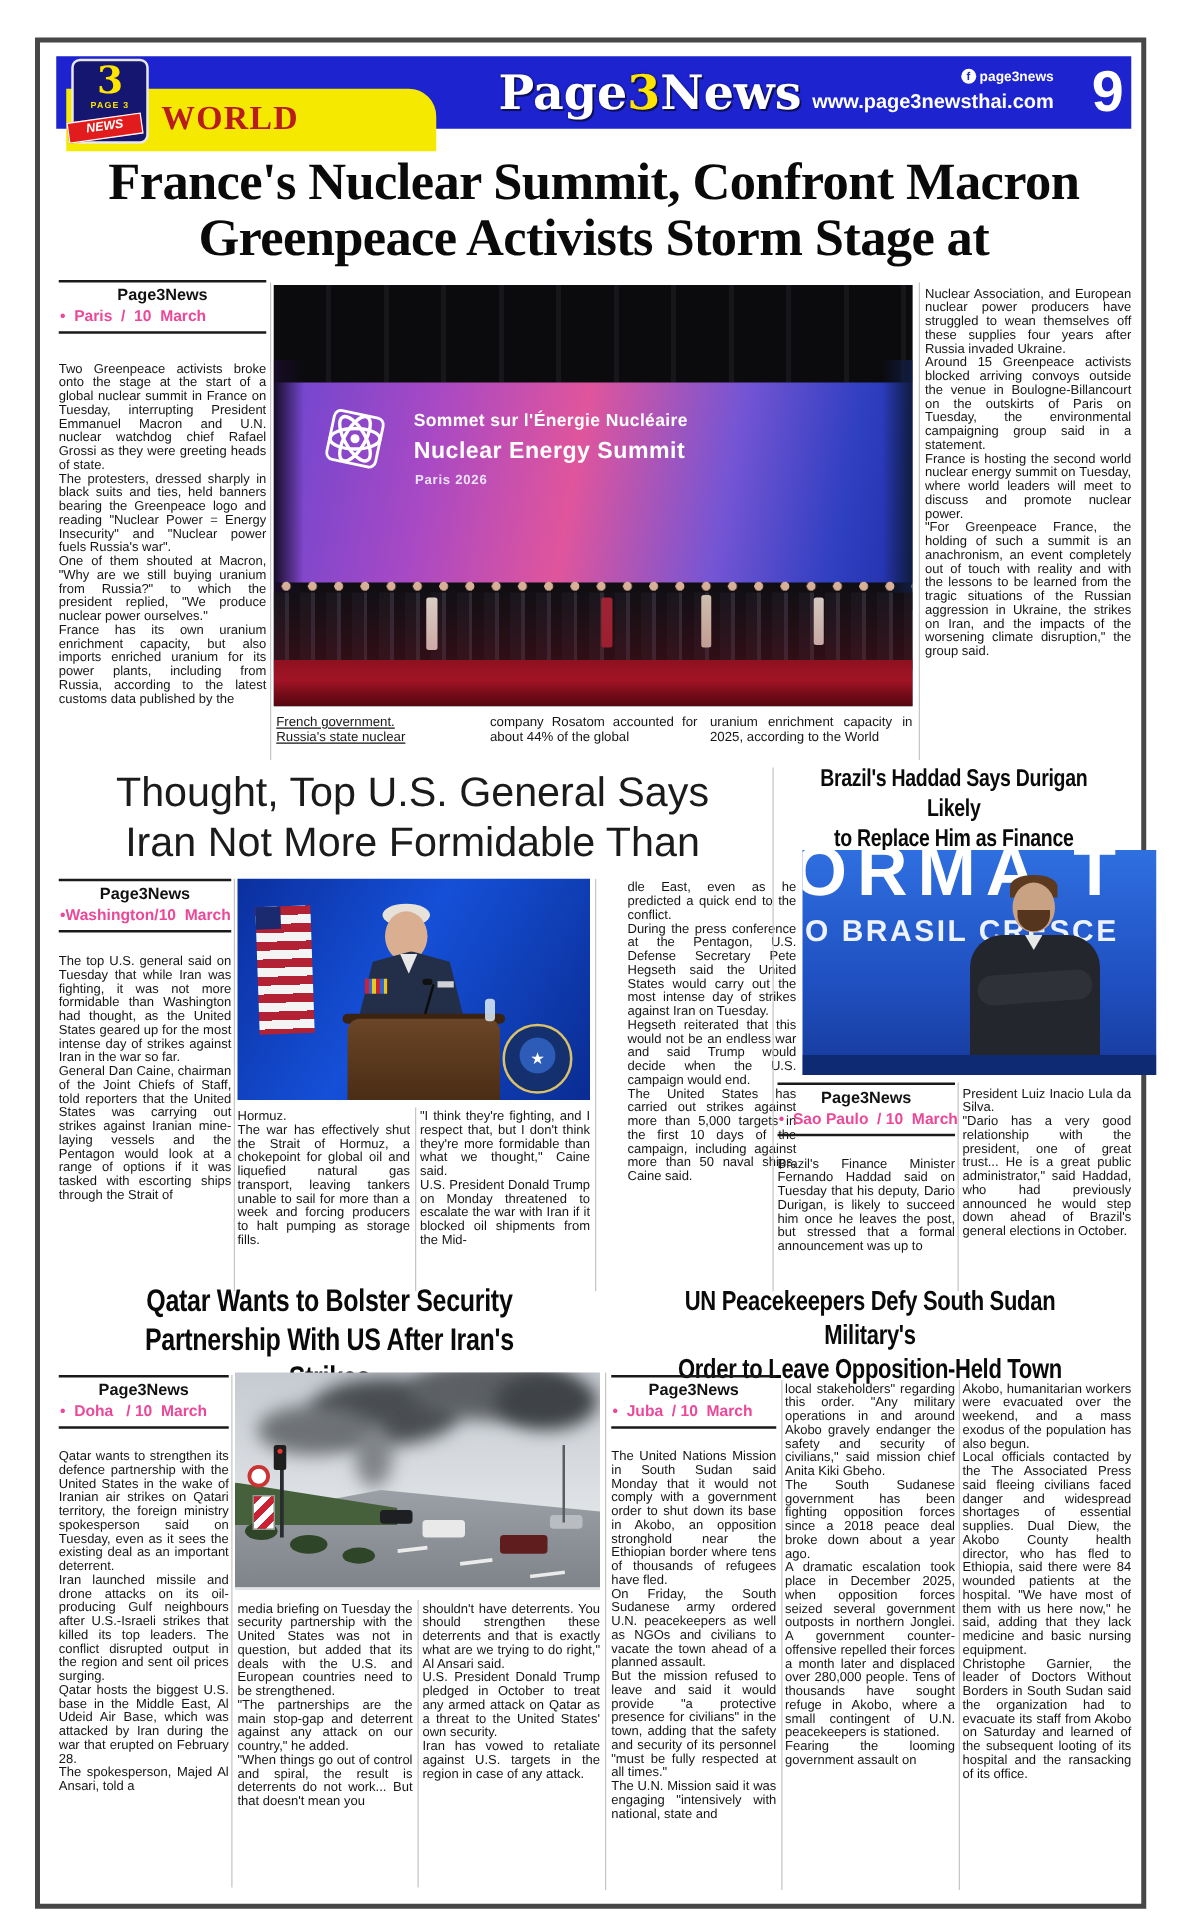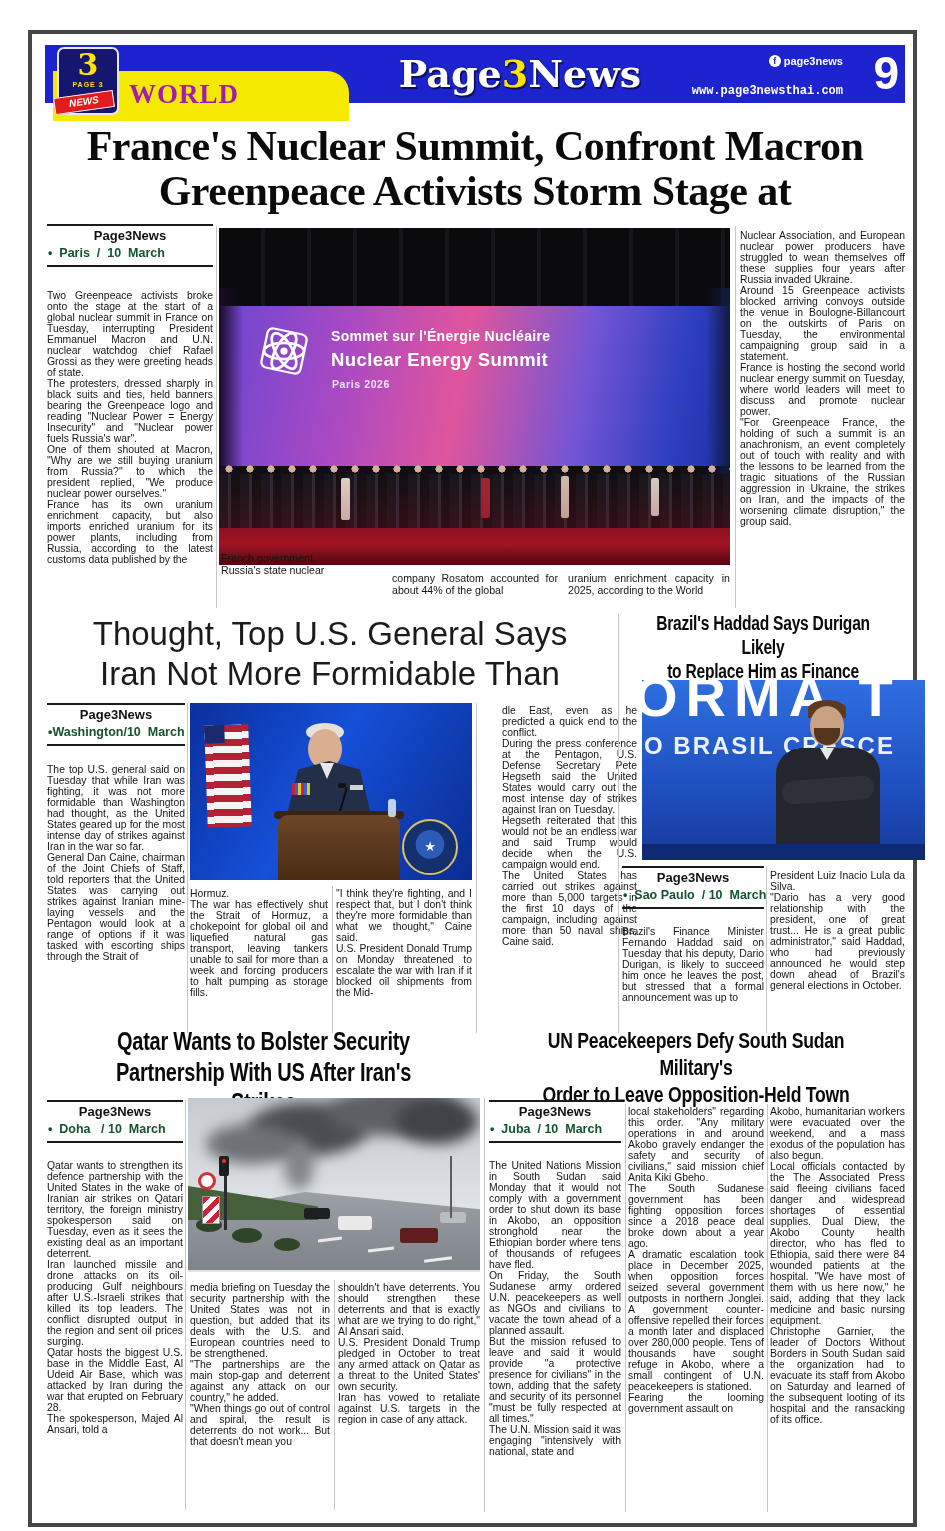--- a/index.html
+++ b/index.html
@@ -23,38 +23,38 @@
           border:1px solid #fff;font-style:italic;font-weight:700;font-size:10px;color:#fff;
           text-align:center;line-height:14px;}
   .masthead{position:absolute;left:320px;top:6px;width:310px;height:48px;text-align:center;
             font-family:"DejaVu Serif",serif;font-weight:700;font-size:38px;line-height:46px;
             color:#fff;text-shadow:1.5px 1.5px 0 rgba(0,0,0,.55),0 0 2px rgba(0,0,0,.4);}
   .masthead .mnum{color:#ffe400;}
   .rightinfo{position:absolute;right:62px;top:10px;text-align:right;color:#fff;}
   .rightinfo .soc{font-weight:700;font-size:11px;}
   .fb{display:inline-block;width:12px;height:12px;border-radius:50%;background:#fff;color:#1c23cf;
       font-weight:700;font-size:9px;line-height:12px;text-align:center;vertical-align:1px;margin-right:3px;}
-  .rightinfo .web{font-weight:700;font-size:12px;margin-top:17px;font-family:Liberation Mono, monospace;}
+  .rightinfo .web{font-weight:700;font-size:16px;margin-top:5px;}
   .pageno{position:absolute;right:6px;top:0px;color:#fff;font-weight:700;font-size:46px;line-height:56px;}
   
   .h1{position:absolute;font-family:"Liberation Serif",serif;font-weight:700;font-size:42px;
       line-height:1.08;text-align:center;color:#0a0a0a;letter-spacing:-0.5px;}
   .h2sans{position:absolute;font-weight:400;font-size:33px;line-height:1.2;text-align:center;color:#1b1b1b;}
   .hcond{position:absolute;font-weight:700;line-height:1.22;text-align:center;color:#0a0a0a;
          transform:scaleX(.8);transform-origin:center;letter-spacing:-0.3px;}
   .h1 span,.h2sans span,.hcond span{display:block;}
   
   .col{position:absolute;font-size:10.4px;line-height:1.06;text-align:justify;color:#151515;
        white-space:pre-line;}
   .cap{position:absolute;font-size:10.6px;line-height:1.15;text-align:justify;color:#151515;
        white-space:pre-line;}
   .byline{position:absolute;border-top:2px solid #1a1a1a;border-bottom:2px solid #1a1a1a;
           padding:2px 1px 5px;box-sizing:border-box;}
   .bbrand{font-weight:700;font-size:13px;text-align:center;color:#111;}
-  .bdate{font-weight:700;font-size:12.5px;text-align:left;white-space:pre;margin-top:3px;color:#14532d;}
+  .bdate{font-weight:700;font-size:12.5px;text-align:left;white-space:pre;margin-top:3px;color:#ec4899;}
   .vr{position:absolute;width:1px;background:#c6c6c6;}
   .photo{position:absolute;overflow:hidden;background:#0e0e12;}
   
   .sp-ceiling{position:absolute;left:0;top:0;width:511px;height:78px;
       background:repeating-linear-gradient(90deg,#0b0b0e 0 42px,#16161b 42px 46px);}
   .sp-screen{position:absolute;left:0;top:78px;width:511px;height:160px;
       background:linear-gradient(100deg,#6b46d0 0%,#a949c4 25%,#e0559c 47%,#7555d4 70%,#2e3fc0 88%,#222fa8 100%);}
   .sp-t1{position:absolute;left:112px;top:100px;font-weight:700;font-size:14px;color:#ffffff;letter-spacing:.3px;}
   .sp-t2{position:absolute;left:112px;top:121px;font-weight:700;font-size:18.5px;color:#fff;letter-spacing:.4px;}
   .sp-t3{position:absolute;left:113px;top:150px;font-weight:700;font-size:10.5px;color:#eae4ff;letter-spacing:.6px;}
@@ -130,21 +130,21 @@
 </style>
 </head>
 <body>
 
 <div id="page">
   <div class="frame"></div>
 
   <div class="hdr">
     <div class="hdr-blue" style="background:#1c23cf;"></div>
     <div class="hdr-ylw" style="background:#f6e900;"></div>
-    <div class="world" style="color:#a21caf;">WORLD</div>
+    <div class="world" style="color:#b91c1c;">WORLD</div>
     <div class="logo" style="background:#141670;">
       <div class="n3">3</div>
       <div class="pg">PAGE 3</div>
       <div class="ribbon" style="background:#e21c1c;">NEWS</div>
     </div>
     <div class="masthead"><span style="display:inline">Page</span><span style="display:inline" class="mnum">3</span><span style="display:inline">News</span></div>
     <div class="rightinfo">
       <div class="soc"><span class="fb">f</span><span style="display:inline">page3news</span></div>
       <div class="web">www.page3newsthai.com</div>
     </div>
@@ -185,21 +185,21 @@
     <div class="sp-heads"></div>
     <div class="sp-suits"></div>
     <div class="sp-fig" style="left:122px;top:250px;width:9px;height:42px;background:#ddd8ce;"></div>
     <div class="sp-fig" style="left:262px;top:250px;width:9px;height:40px;background:#9e2535;"></div>
     <div class="sp-fig" style="left:342px;top:248px;width:8px;height:42px;background:#cfc6b4;"></div>
     <div class="sp-fig" style="left:432px;top:250px;width:8px;height:38px;background:#d6d2c8;"></div>
     <div class="sp-floor"></div>
     <div class="sp-wash"></div>
   </div>
 
-  <div class="cap" style="left:221px;top:552px;width:158px;">French government.
+  <div class="cap" style="left:221px;top:572px;width:158px;text-decoration:underline;">French government.
 Russia's state nuclear</div>
   <div class="cap" style="left:392px;top:572px;width:166px;">company Rosatom accounted for about 44% of the global</div>
   <div class="cap" style="left:568px;top:572px;width:162px;">uranium enrichment capacity in 2025, according to the World</div>
 
   <div class="col" style="left:740px;top:230px;width:165px;height:380px;">Nuclear Association, and European nuclear power producers have struggled to wean themselves off these supplies four years after Russia invaded Ukraine.
 Around 15 Greenpeace activists blocked arriving convoys outside the venue in Boulogne-Billancourt on the outskirts of Paris on Tuesday, the environmental campaigning group said in a statement.
 France is hosting the second world nuclear energy summit on Tuesday, where world leaders will meet to discuss and promote nuclear power.
 "For Greenpeace France, the holding of such a summit is an anachronism, an event completely out of touch with reality and with the lessons to be learned from the tragic situations of the Russian aggression in Ukraine, the strikes on Iran, and the impacts of the worsening climate disruption," the group said.</div>
 
   <div class="vr" style="left:216px;top:226px;height:382px;"></div>

